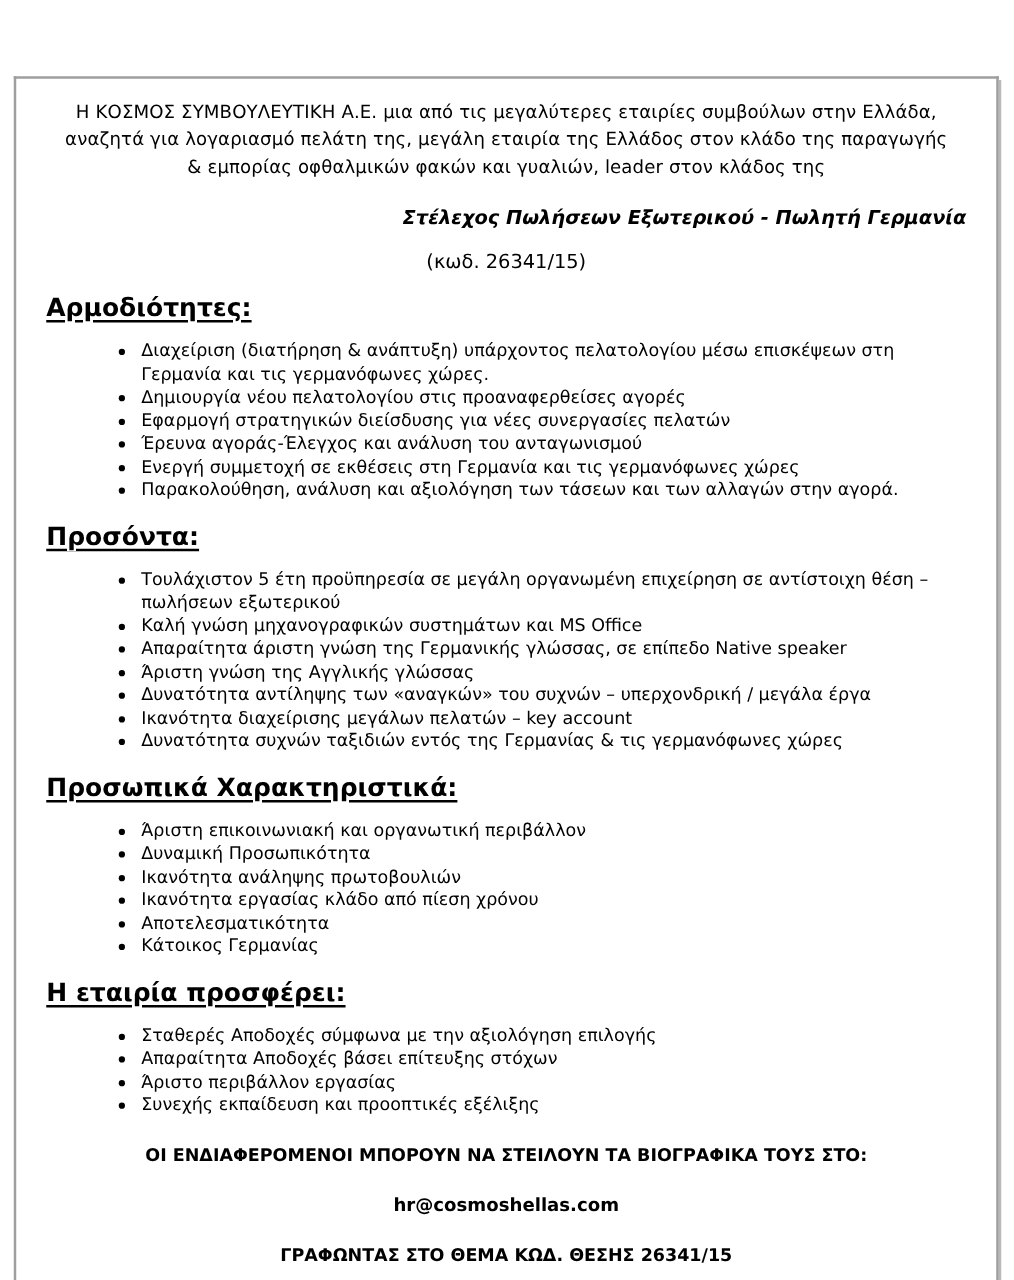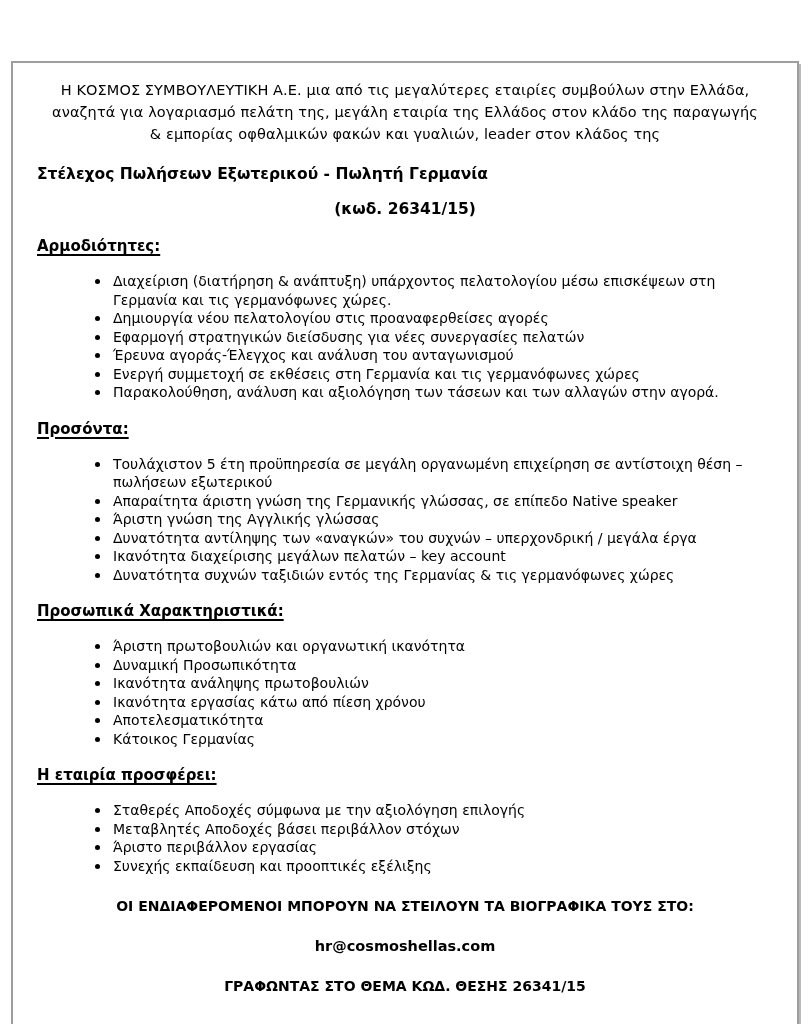--- a/index.html
+++ b/index.html
@@ -33,35 +33,36 @@
   }
   .intro {
     margin: 6px 14px 0 14px;
     text-align: center;
     font-size: 14.5px;
     line-height: 22px;
     letter-spacing: 0.1px;
   }
   .job-title {
     margin-top: 19px;
-    text-align: left;
+    text-align: right;
     font-size: 15.5px;
     font-weight: bold;
     line-height: 20px;
+    font-style: italic;
   }
   .job-code {
     margin-top: 15px;
     text-align: center;
     font-size: 15.5px;
-    font-weight: bold;
+    font-weight: normal;
     line-height: 20px;
   }
   .section-heading {
     margin-top: 17px;
-    font-size: 15px;
+    font-size: 20px;
     font-weight: bold;
     line-height: 20px;
     text-decoration: underline;
     text-decoration-thickness: 2px;
     text-underline-offset: 3px;
   }
   .bullet-list {
     list-style: none;
     margin-top: 16px;
     padding-right: 4px;
@@ -110,39 +111,40 @@
           <li>Διαχείριση (διατήρηση &amp; ανάπτυξη) υπάρχοντος πελατολογίου μέσω επισκέψεων στη Γερμανία και τις γερμανόφωνες χώρες.</li>
           <li>Δημιουργία νέου πελατολογίου στις προαναφερθείσες αγορές</li>
           <li>Εφαρμογή στρατηγικών διείσδυσης για νέες συνεργασίες πελατών</li>
           <li>Έρευνα αγοράς-Έλεγχος και ανάλυση του ανταγωνισμού</li>
           <li>Ενεργή συμμετοχή σε εκθέσεις στη Γερμανία και τις γερμανόφωνες χώρες</li>
           <li>Παρακολούθηση, ανάλυση και αξιολόγηση των τάσεων και των αλλαγών στην αγορά.</li>
         </ul>
         <h2 class="section-heading">Προσόντα:</h2>
         <ul class="bullet-list">
           <li>Τουλάχιστον 5 έτη προϋπηρεσία σε μεγάλη οργανωμένη επιχείρηση σε αντίστοιχη θέση – πωλήσεων εξωτερικού</li>
+          <li>Καλή γνώση μηχανογραφικών συστημάτων και MS Office</li>
           <li>Απαραίτητα άριστη γνώση της Γερμανικής γλώσσας, σε επίπεδο Native speaker</li>
           <li>Άριστη γνώση της Αγγλικής γλώσσας</li>
           <li>Δυνατότητα αντίληψης των «αναγκών» του συχνών – υπερχονδρική / μεγάλα έργα</li>
           <li>Ικανότητα διαχείρισης μεγάλων πελατών – key account</li>
           <li>Δυνατότητα συχνών ταξιδιών εντός της Γερμανίας &amp; τις γερμανόφωνες χώρες</li>
         </ul>
         <h2 class="section-heading">Προσωπικά Χαρακτηριστικά:</h2>
         <ul class="bullet-list">
-          <li>Άριστη πρωτοβουλιών και οργανωτική ικανότητα</li>
+          <li>Άριστη επικοινωνιακή και οργανωτική περιβάλλον</li>
           <li>Δυναμική Προσωπικότητα</li>
           <li>Ικανότητα ανάληψης πρωτοβουλιών</li>
-          <li>Ικανότητα εργασίας κάτω από πίεση χρόνου</li>
+          <li>Ικανότητα εργασίας κλάδο από πίεση χρόνου</li>
           <li>Αποτελεσματικότητα</li>
           <li>Κάτοικος Γερμανίας</li>
         </ul>
         <h2 class="section-heading">Η εταιρία προσφέρει:</h2>
         <ul class="bullet-list">
           <li>Σταθερές Αποδοχές σύμφωνα με την αξιολόγηση επιλογής</li>
-          <li>Μεταβλητές Αποδοχές βάσει περιβάλλον στόχων</li>
+          <li>Απαραίτητα Αποδοχές βάσει επίτευξης στόχων</li>
           <li>Άριστο περιβάλλον εργασίας</li>
           <li>Συνεχής εκπαίδευση και προοπτικές εξέλιξης</li>
         </ul>
       </div>
 
     <p class="footer-line footer-cta">ΟΙ ΕΝΔΙΑΦΕΡΟΜΕΝΟΙ ΜΠΟΡΟΥΝ ΝΑ ΣΤΕΙΛΟΥΝ ΤΑ ΒΙΟΓΡΑΦΙΚΑ ΤΟΥΣ ΣΤΟ:</p>
 
     <p class="footer-line footer-email">hr@cosmoshellas.com</p>
 
     <p class="footer-line footer-subject">ΓΡΑΦΩΝΤΑΣ ΣΤΟ ΘΕΜΑ ΚΩΔ. ΘΕΣΗΣ 26341/15</p>

